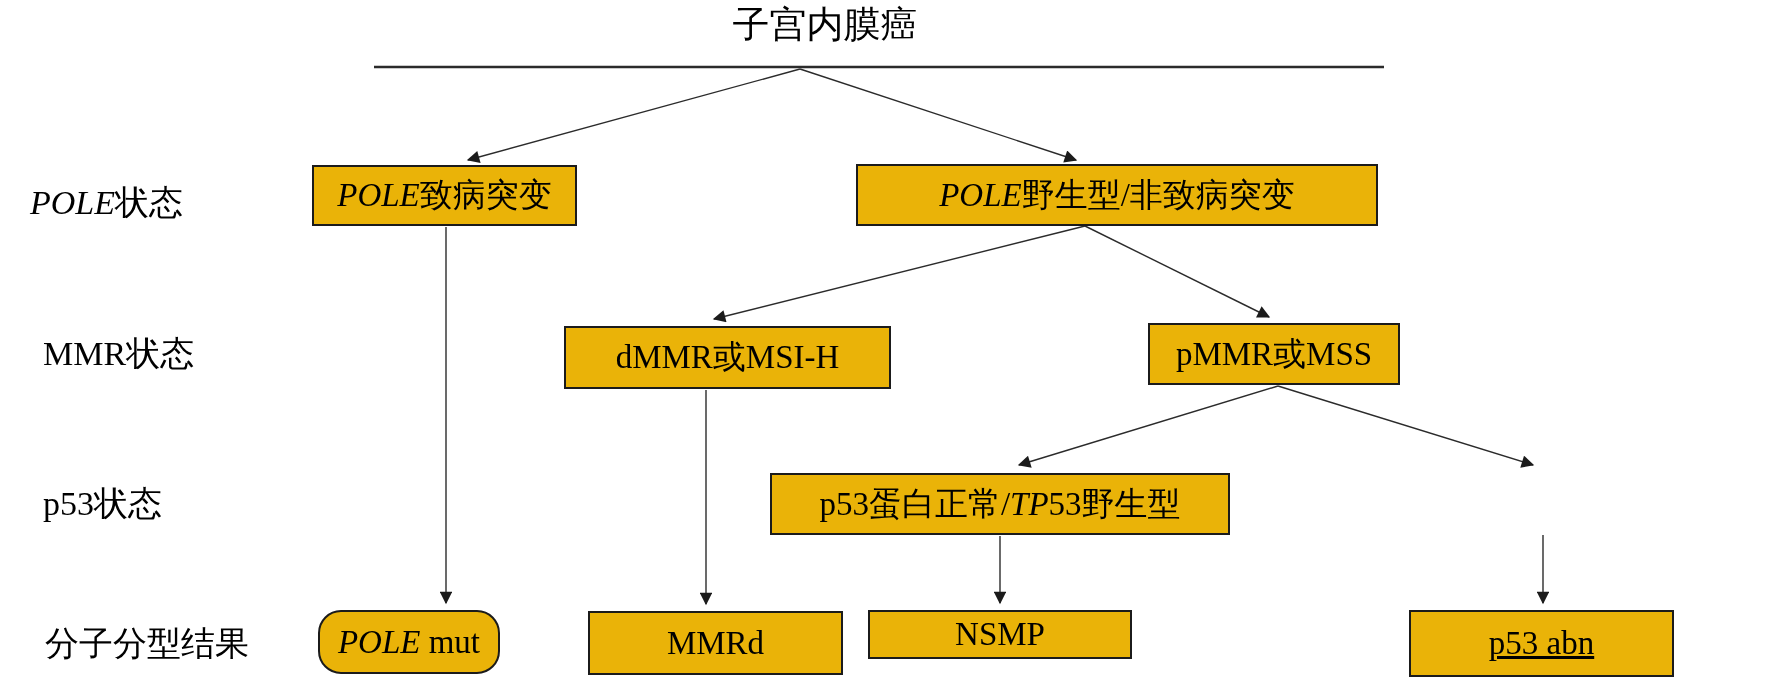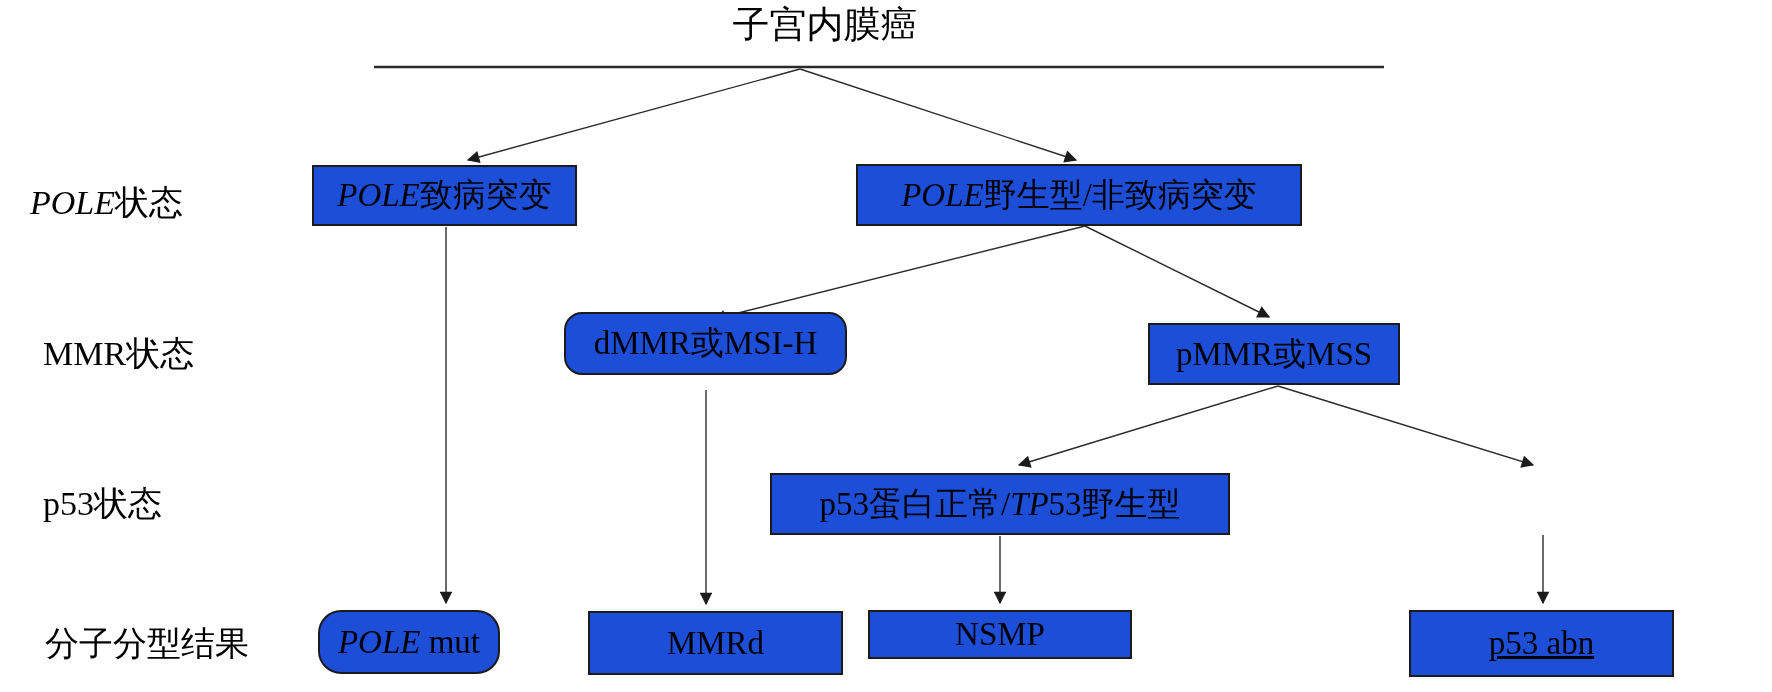--- a/index.html
+++ b/index.html
@@ -34,21 +34,21 @@
   .row-label {
     position: absolute;
     font-size: 34px;
     line-height: 1.0;
     white-space: nowrap;
   }
   .node {
     position: absolute;
     box-sizing: border-box;
     border: 2.5px solid #1b1b1b;
-    background: #1d4ed8;
+    background: #eab308;
     display: flex;
     align-items: center;
     justify-content: center;
     font-size: 33px;
     line-height: 1.0;
     white-space: nowrap;
   }
   .it { font-style: italic; }
   svg line { stroke: #2b2b2b; }
 </style>
@@ -89,25 +89,25 @@
   <div class="row-label" style="left:43px; top:487px;">
     <span>p53状态</span>
   </div>
   <div class="row-label" style="left:45px; top:627px;">
     <span>分子分型结果</span>
   </div>
 
   <div class="node" style="left:312px; top:165px; width:265px; height:61px;">
     <span><span class="it">POLE</span><span>致病突变</span></span>
   </div>
-  <div class="node" style="left:856px; top:164px; width:446px; height:62px;">
+  <div class="node" style="left:856px; top:164px; width:522px; height:62px;">
     <span><span class="it">POLE</span><span>野生型/非致病突变</span></span>
   </div>
 
-  <div class="node" style="left:564px; top:312px; width:283px; height:63px;border-radius:18px;">
+  <div class="node" style="left:564px; top:326px; width:327px; height:63px;">
     <span>dMMR或MSI-H</span>
   </div>
   <div class="node" style="left:1148px; top:323px; width:252px; height:62px;">
     <span>pMMR或MSS</span>
   </div>
 
   <div class="node" style="left:770px; top:473px; width:460px; height:62px;">
     <span><span>p53蛋白正常/</span><span class="it">TP</span><span>53野生型</span></span>
   </div>
 

